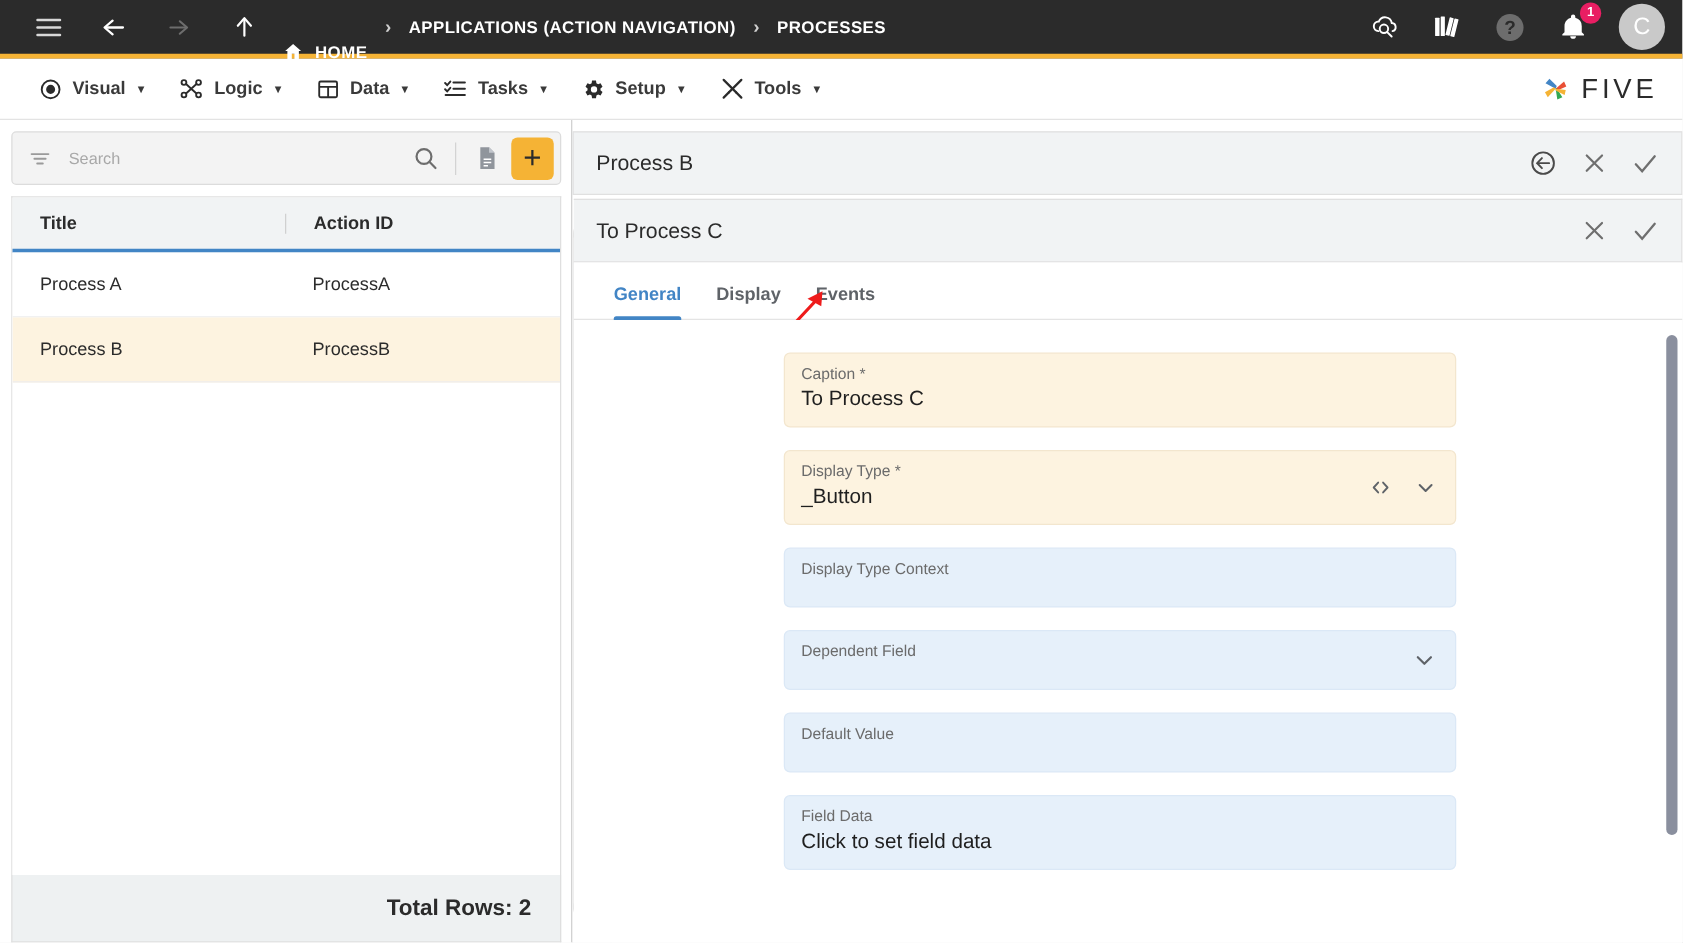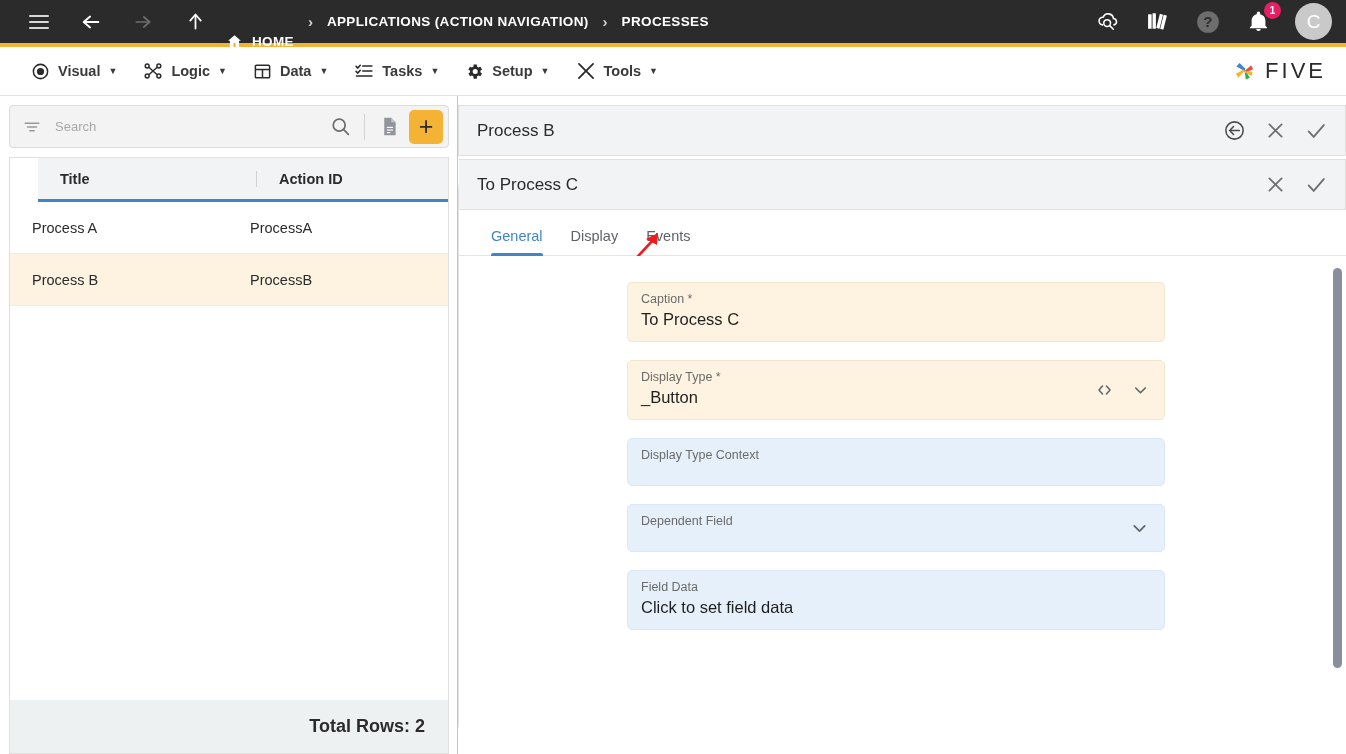--- a/index.html
+++ b/index.html
@@ -110,21 +110,20 @@
     margin-top: 9px; flex: 1;
     display: flex; flex-direction: column;
     border: 1px solid #dfdfdf; border-bottom: none;
     min-height: 0;
   }
   .thead {
     height: 44px; background: #f1f3f4;
     display: flex; align-items: center;
     border-bottom: 3px solid #4285c5;
     flex: none;
-    margin-left: 28px;
   }
   .th {
     font-size: 14.5px; font-weight: 700; color: #2b2b2b;
     padding-left: 22px; position: relative;
   }
   .th.col2 { border-left: 1px solid #d0d0d0; }
   .col1 { width: 218px; flex: none; }
   .col2 { flex: 1; }
   .tbody { flex: 1; background: #ffffff; overflow: hidden; }
   .trow {
@@ -174,21 +173,21 @@
   .tabs {
     height: 46px; flex: none;
     display: flex; align-items: flex-end;
     border-bottom: 1px solid #e4e4e4;
     padding-left: 18px;
     background: #ffffff;
     position: relative;
   }
   .tab {
     padding: 0 14px 11px 14px;
-    font-size: 14.5px; font-weight: 400; color: #5f6368;
+    font-size: 14.5px; font-weight: 700; color: #5f6368;
     cursor: pointer; position: relative; margin-top: 32px;
   }
   .tab.active { color: #4285c5; }
   .tab.active::after {
     content: ""; position: absolute; left: 14px; right: 14px; bottom: -1px;
     height: 3px; background: #4285c5; border-radius: 2px 2px 0 0;
   }
   .arrow-anno {
     position: absolute; left: 160px; top: 18px;
     pointer-events: none;
@@ -530,20 +529,24 @@
           <div class="f-value"></div>
           <div class="f-icons">
             <span>
               <svg width="21" height="21" viewBox="0 0 24 24" fill="none" stroke="#5f6368" stroke-width="2" stroke-linecap="round" stroke-linejoin="round">
                   <polyline points="6 9.5 12 15.5 18 9.5"></polyline>
                 </svg>
             </span>
           </div>
         </div>
 
+        <div class="field blue tall">
+          <div class="f-label">Default Value</div>
+          <div class="f-value"></div>
+        </div>
 
         <div class="field blue">
           <div class="f-label">Field Data</div>
           <div class="f-value">Click to set field data</div>
         </div>
 
         <div class="scrolltrack">
           <div class="scrollthumb"></div>
         </div>
       </div>

